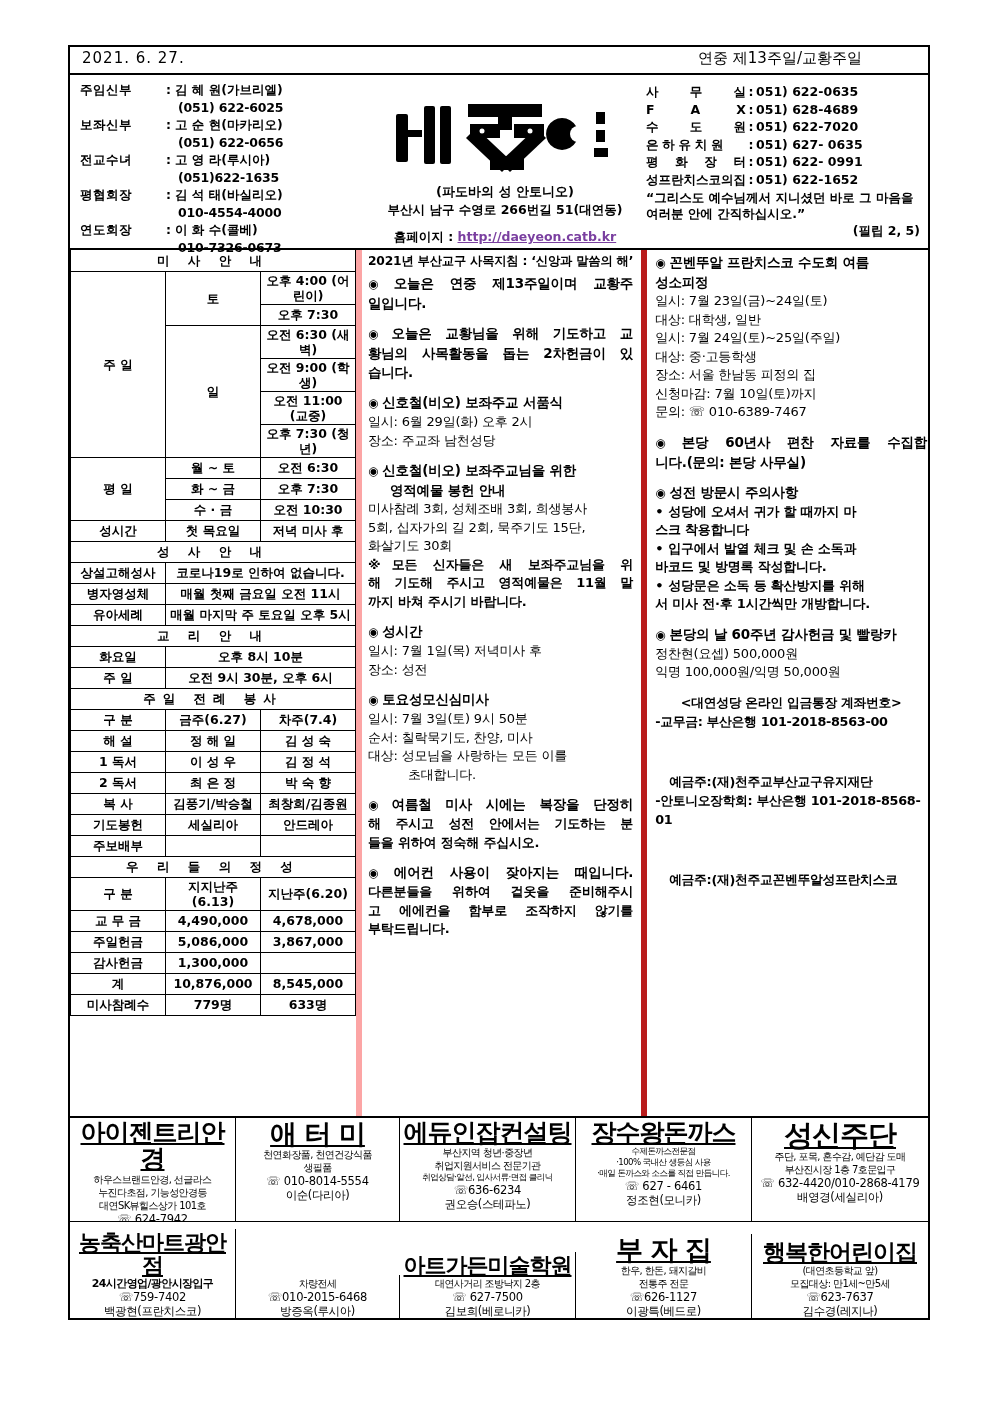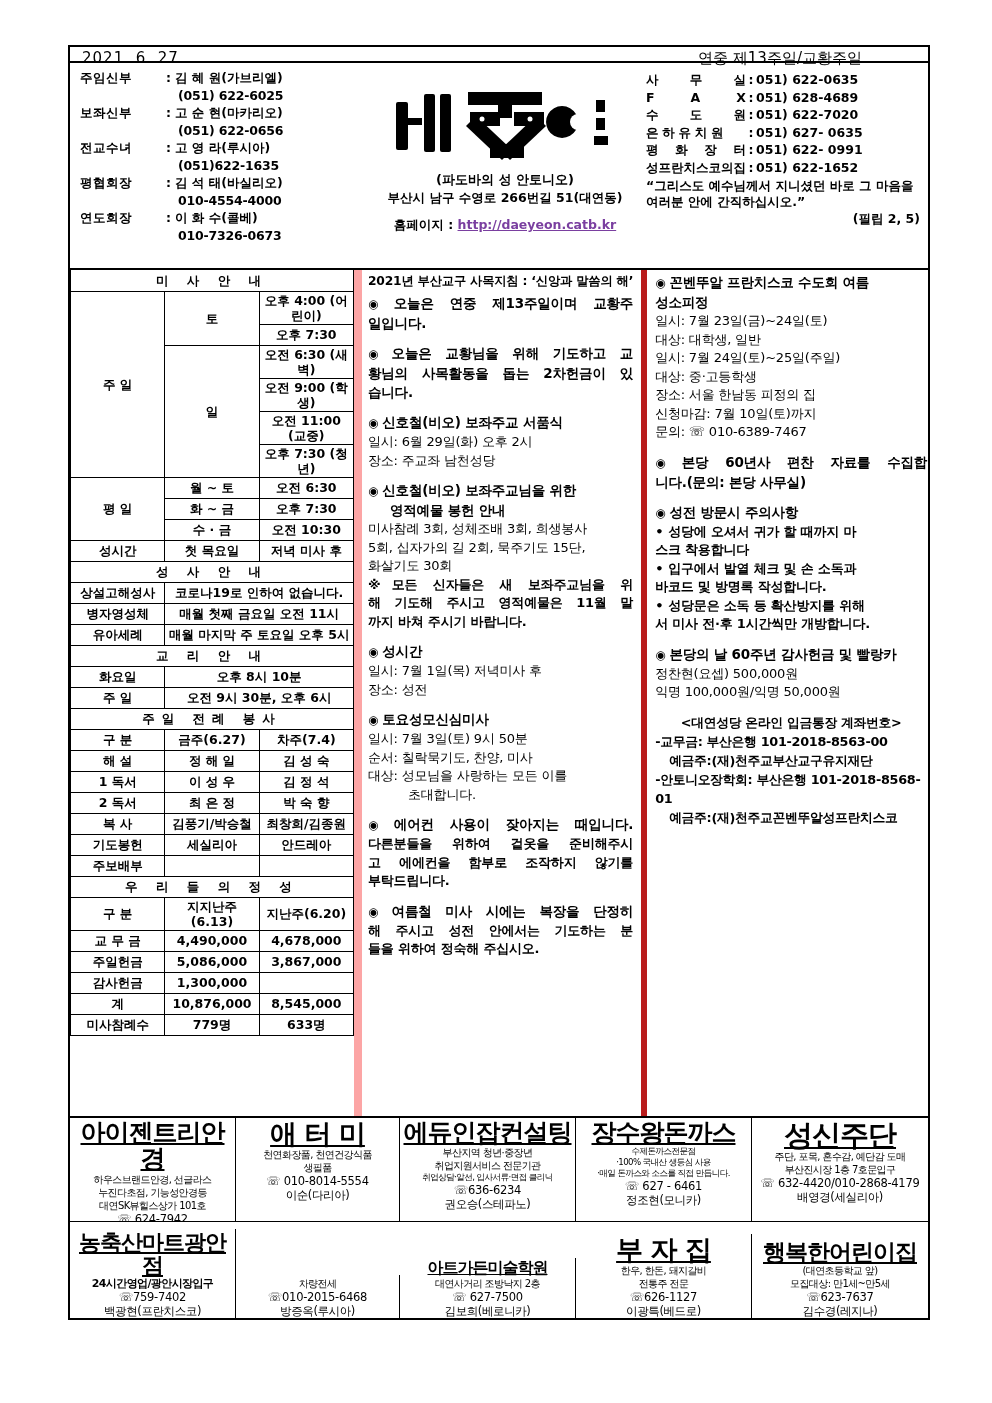--- a/index.html
+++ b/index.html
@@ -19,21 +19,21 @@
     width: 862px;
     height: 1275px;
     display: flex;
     flex-direction: column;
   }
 
   
   .topbar {
     display: flex;
     border-bottom: 2px solid #000;
-    height: 16px;
+    height: 28px;
     align-items: stretch;
   }
   .topbar .date {
     padding-left: 12px;
     font-size: 15px;
     letter-spacing: 1px;
     line-height: 22px;
     flex: 0 0 330px;
   }
   .topbar .spacer { flex: 1; }
@@ -43,21 +43,21 @@
     font-size: 15px;
     line-height: 22px;
     letter-spacing: 0px;
     border-left: 0px;
   }
 
   
   .header {
     display: flex;
     border-bottom: 2px solid #000;
-    height: 207px;
+    height: 175px;
   }
   .hdr-left {
     flex: 0 0 300px;
     padding: 6px 4px 0 10px;
     font-size: 12.5px;
     line-height: 17.5px;
     font-weight: bold;
   }
   .hdr-left .row { display: flex; white-space: nowrap; }
   .hdr-left .lbl { width: 86px; text-align: justify; letter-spacing: .5px; }
@@ -88,21 +88,21 @@
   .hdr-right .row { display: flex; white-space: nowrap; }
   .hdr-right .lbl { width: 100px; text-align: justify; text-align-last: justify; }
   .hdr-right .lbl.tight { text-align-last: left; letter-spacing: -0.3px; }
   .hdr-right .colon { width: 10px; text-align:center; }
   .hdr-right .val { flex: 1; letter-spacing: 0px; }
   .hdr-right .quote { margin-top: 2px; font-size: 12.5px; line-height: 16px; }
   .hdr-right .cite { text-align: right; font-size: 12.5px; }
 
   
   .body3 { display: flex; flex: 1; min-height: 0; }
-  .col-left { flex: 0 0 292px; border-right: 8px solid #fca5a5; }
+  .col-left { flex: 0 0 292px; border-right: 6px solid #fca5a5; }
   .col-mid  { flex: 1; border-right: 6px solid #b91c1c; padding: 3px 8px 0 6px; }
   .col-right{ flex: 0 0 288px; padding: 3px 8px 0 8px; }
 
   
   table.t { width: 100%; border-collapse: collapse; table-layout: fixed; }
   table.t td {
     border: 1px solid #000;
     text-align: center;
     font-size: 12.5px;
     font-weight: bold;
@@ -133,21 +133,21 @@
     font-size: 13px; line-height: 18.5px; letter-spacing: -0.2px;
   }
   .item .ln.b { font-weight: bold; text-align: justify; text-align-last: justify; }
   .item .ln.b.nj { text-align-last: left; }
   .item .ln.ind { padding-left: 40px; }
   .bull::before { content: "\25C9"; font-size: 12px; padding-right: 4px; }
   .dot::before  { content: "\2022"; font-size: 13px; padding-right: 5px; }
 
   .acct { font-size: 12.8px; line-height: 19px; letter-spacing: -0.3px; font-weight: bold; }
   .acct .c { text-align: center; }
-  .acct .i { padding-left: 14px; }
+  .acct .i { padding-left: 14px; margin-top: 41px; }
 
   
   .ads { border-top: 2px solid #000; }
   .adrow { display: flex; }
   .adrow.r1 { height: 103px; }
   .adrow.r2 { height: 97px; border-top: 1px solid #000; align-items: flex-end; }
   .ad {
     border-right: 1px solid #000;
     text-align: center;
     padding: 2px 2px 0 2px;
@@ -469,29 +469,29 @@
               <div class="ln">장소: 성전</div>
             </div>
             <div class="item">
               <div class="hd bull nj">토요성모신심미사</div>
               <div class="ln">일시: 7월 3일(토) 9시 50분</div>
               <div class="ln">순서: 칠락묵기도, 찬양, 미사</div>
               <div class="ln">대상: 성모님을 사랑하는 모든 이를</div>
               <div class="ln ind">초대합니다.</div>
             </div>
             <div class="item">
+              <div class="hd bull">여름철 미사 시에는 복장을 단정히</div>
+              <div class="ln b">해 주시고 성전 안에서는 기도하는 분</div>
+              <div class="ln b nj">들을 위하여 정숙해 주십시오.</div>
+            </div>
+            <div class="item">
               <div class="hd bull">에어컨 사용이 잦아지는 때입니다.</div>
               <div class="ln b">다른분들을 위하여 겉옷을 준비해주시</div>
               <div class="ln b">고 에에컨을 함부로 조작하지 않기를</div>
               <div class="ln b nj">부탁드립니다.</div>
-            </div>
-            <div class="item">
-              <div class="hd bull">여름철 미사 시에는 복장을 단정히</div>
-              <div class="ln b">해 주시고 성전 안에서는 기도하는 분</div>
-              <div class="ln b nj">들을 위하여 정숙해 주십시오.</div>
             </div>
           </div>
       </div>
       <div class="col-right">
         <div id="right-items">
             <div class="item">
               <div class="hd bull nj">꼰벤뚜알 프란치스코 수도회 여름</div>
               <div class="hd nj">성소피정</div>
               <div class="ln">일시: 7월 23일(금)~24일(토)</div>
               <div class="ln">대상: 대학생, 일반</div>
@@ -576,21 +576,21 @@
             <div class="sub b">24시간영업/광안시장입구</div>
             <div class="tel">☏759-7402</div>
             <div class="per">백광현(프란치스코)</div>
           </div>
           <div class="ad w2">
             <div class="sub">차량전세</div>
             <div class="tel">☏010-2015-6468</div>
             <div class="per">방증옥(루시아)</div>
           </div>
           <div class="ad w3">
-            <div class="name" style="font-size:16px">아트가든미술학원</div>
+            <div class="name" style="font-size:22px">아트가든미술학원</div>
             <div class="sub">대연사거리 조방낙지 2층</div>
             <div class="tel">☏ 627-7500</div>
             <div class="per">김보희(베로니카)</div>
           </div>
           <div class="ad w4">
             <div class="name" style="font-size:27px">부 자 집</div>
             <div class="sub">한우, 한돈, 돼지갈비</div>
             <div class="sub">전통주 전문</div>
             <div class="tel">☏626-1127</div>
             <div class="per">이광특(베드로)</div>

